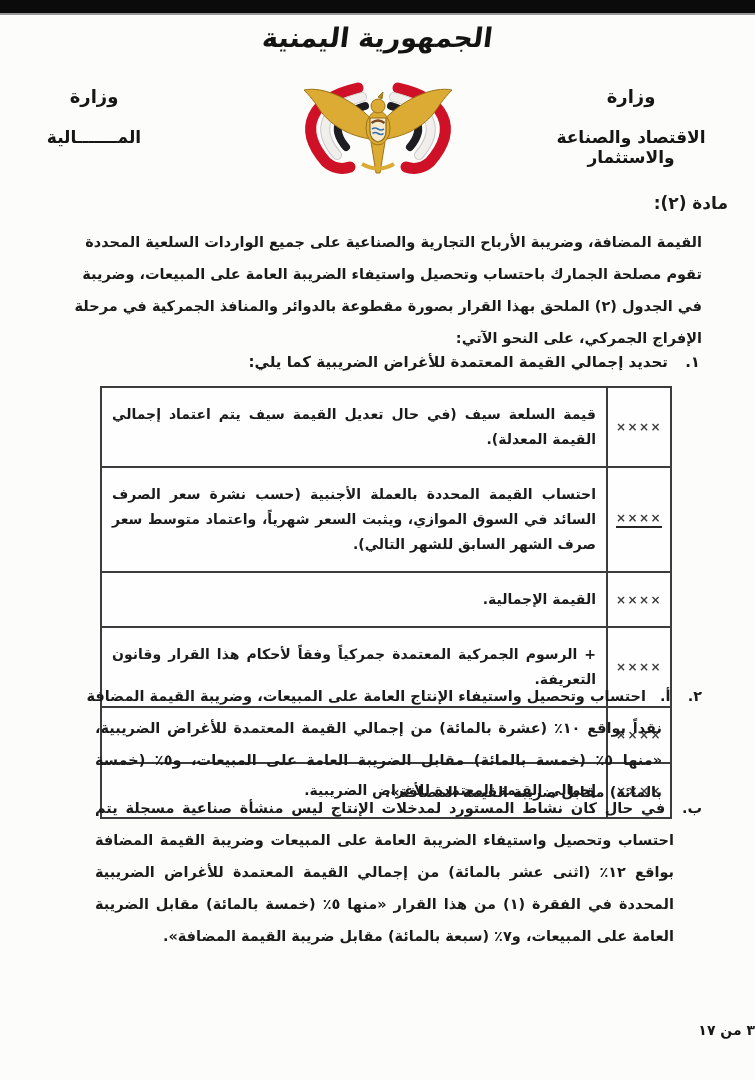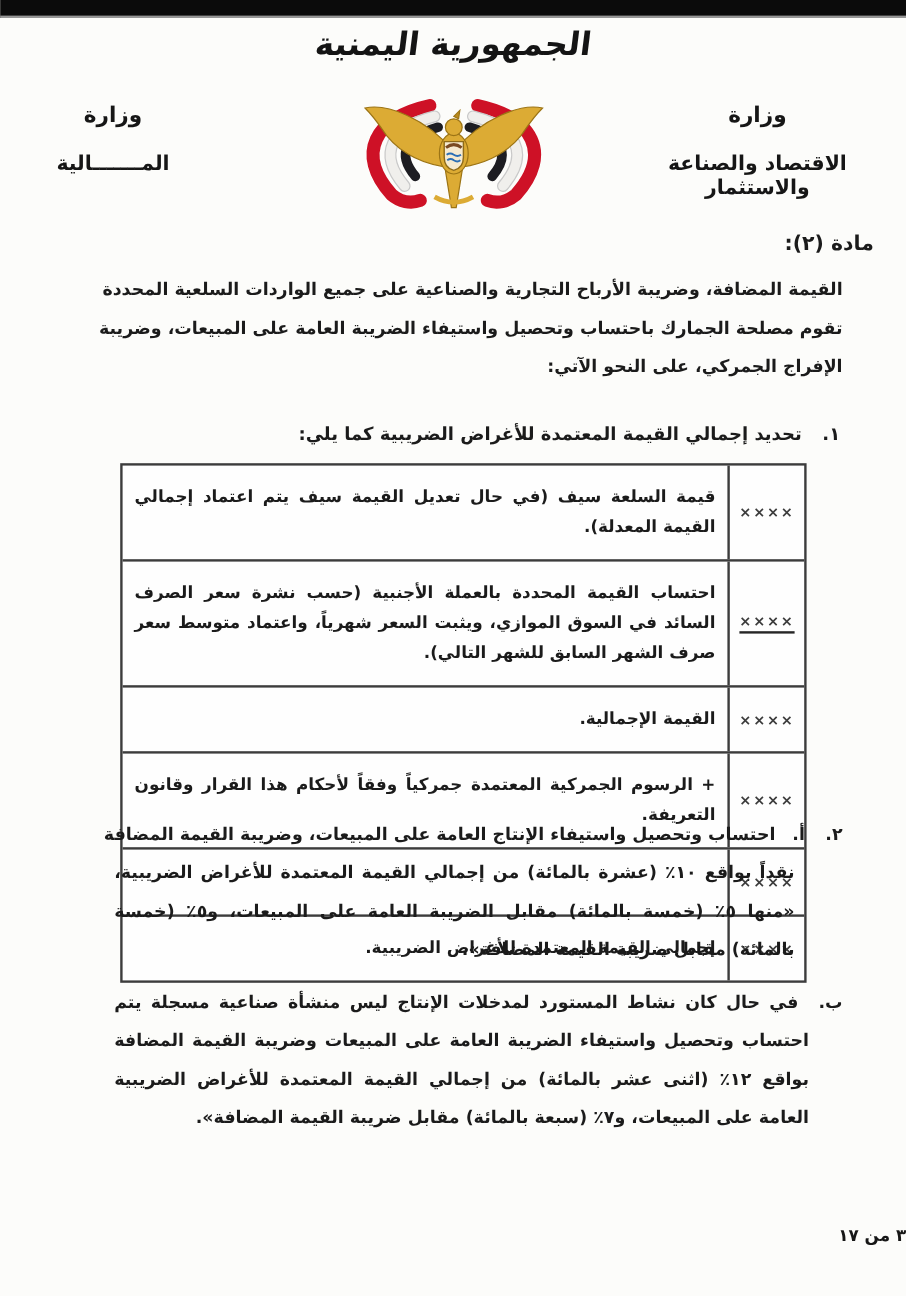--- a/index.html
+++ b/index.html
@@ -37,21 +37,21 @@
   .vrow{display:flex;border-top:2px solid #3c3c3c;align-items:stretch}
   .vrow:first-child{border-top:none}
   .vval{flex:0 0 62px;display:flex;align-items:center;justify-content:center;
     font-size:12px;letter-spacing:1.5px;color:#3d3d3d;font-weight:bold;border-left:2px solid #3c3c3c}
   .underlined{border-bottom:2px solid #262626;padding-bottom:1px}
   .vtext{flex:1;display:flex;align-items:center;padding:14px 10px;font-size:14px;line-height:25px;font-weight:bold}
   .vtext>div{width:100%;text-align:justify}
   .h40{min-height:40px}.h56{min-height:56px}.h36{min-height:36px}.h54{min-height:54px}
 
   .item2a{top:680px}
-  .item2b{top:820px}
+  .item2b{top:792px}
   .item2a .ind{padding-right:40px}
   .item2b .ind{padding-right:28px}
 
   .footer{position:absolute;top:1022px;left:0;width:100%;text-align:right;font-size:14px;font-weight:bold;color:#161616}
 </style>
 </head>
 <body>
 
 <div class="topbar"></div>
 
@@ -99,20 +99,21 @@
 <div class="ministry min-left">
   <div class="l1">وزارة</div>
   <div class="l2">المـــــــالية</div>
 </div>
 
 <div class="heading">مادة (٢):</div>
 
 <div class="block intro">
   <div class="jline">القيمة المضافة، وضريبة الأرباح التجارية والصناعية على جميع الواردات السلعية المحددة</div>
   <div class="jline">تقوم مصلحة الجمارك باحتساب وتحصيل واستيفاء الضريبة العامة على المبيعات، وضريبة</div>
+  <div class="jline">في الجدول (٢) الملحق بهذا القرار بصورة مقطوعة بالدوائر والمنافذ الجمركية في مرحلة</div>
   <div class="rline">الإفراج الجمركي، على النحو الآتي:</div>
 </div>
 
 <div class="item1">
   <span class="mk">١.</span>
   <span>تحديد إجمالي القيمة المعتمدة للأغراض الضريبية كما يلي:</span>
 </div>
 
 <div class="vtable">
   <div class="vrow h40">
@@ -173,16 +174,17 @@
   <div class="cline ind">بالمائة) مقابل ضريبة القيمة المضافة».</div>
 </div>
 
 <div class="block item2b">
   <div class="jline">
     <span class="mk2">ب.</span>
     <span>في حال كان نشاط المستورد لمدخلات الإنتاج ليس منشأة صناعية مسجلة يتم</span>
   </div>
   <div class="jline ind">احتساب وتحصيل واستيفاء الضريبة العامة على المبيعات وضريبة القيمة المضافة</div>
   <div class="jline ind">بواقع ١٢٪ (اثنى عشر بالمائة) من إجمالي القيمة المعتمدة للأغراض الضريبية</div>
+  <div class="jline ind">المحددة في الفقرة (١) من هذا القرار «منها ٥٪ (خمسة بالمائة) مقابل الضريبة</div>
   <div class="cline ind">العامة على المبيعات، و٧٪ (سبعة بالمائة) مقابل ضريبة القيمة المضافة».</div>
 </div>
 
 <div class="footer">٣ من ١٧</div>
 
 </body></html>

